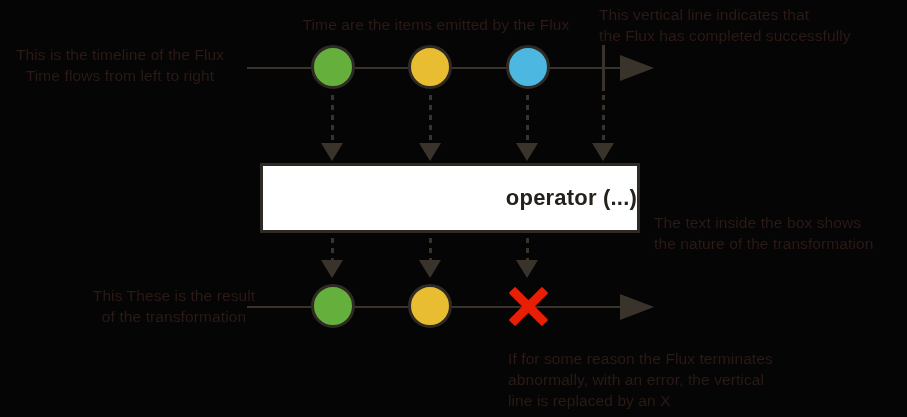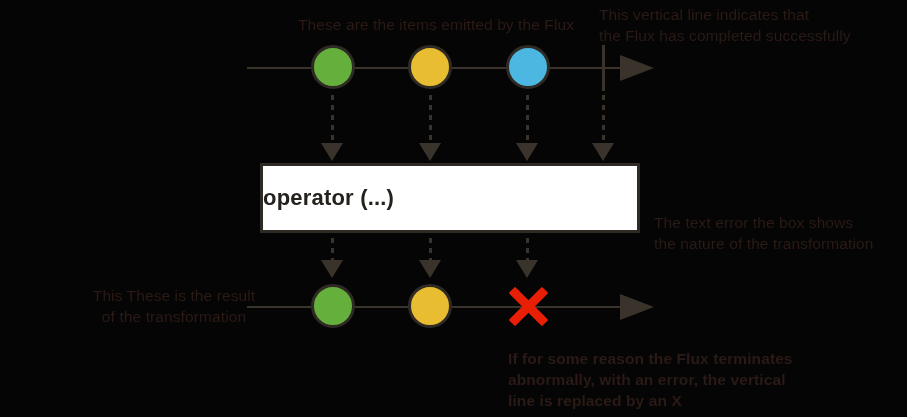--- a/index.html
+++ b/index.html
@@ -25,21 +25,21 @@
     white-space: pre-line;
     letter-spacing: 0.1px;
   }
 
   #anno-timeline   { left: 0px;   top: 44px;  width: 240px; text-align: center; }
   #anno-items      { left: 281px; top: 14px;  width: 310px; text-align: center; }
   #anno-complete   { left: 599px; top: 4px;   width: 305px; text-align: left; }
   #anno-transform  { left: 654px; top: 133px; width: 252px; text-align: left; }
   #anno-boxtext    { left: 654px; top: 212px; width: 252px; text-align: left; }
   #anno-result     { left: 58px;  top: 285px; width: 232px; text-align: center; }
-  #anno-error      { left: 508px; top: 348px; width: 330px; text-align: left; font-weight: bold; }
+  #anno-error      { left: 508px; top: 348px; width: 330px; text-align: left; }
 
   
   .timeline-line {
     position: absolute;
     height: 2px;
     background: #3a332c;
   }
   #timeline-top-line    { left: 247px; top: 67px;  width: 375px; }
   #timeline-bottom-line { left: 247px; top: 306px; width: 375px; }
 
@@ -98,21 +98,21 @@
     position: absolute;
     left: 260px;
     top: 163px;
     width: 380px;
     height: 70px;
     background: #ffffff;
     border: 3px solid #2f2a24;
     box-sizing: border-box;
     display: flex;
     align-items: center;
-    justify-content: flex-start;
+    justify-content: flex-end;
   }
   #operator-label {
     font-size: 22px;
     font-weight: bold;
     color: #25211c;
     letter-spacing: 0.2px;
   }
 
   
   .dotted {
@@ -129,28 +129,30 @@
     border-left: 11px solid transparent;
     border-right: 11px solid transparent;
     border-top: 18px solid #3a332c;
   }
 </style>
 </head>
 <body>
 
 <div id="stage">
 
-
-  <div class="anno" id="anno-items">These are the items emitted by the Flux</div>
+  <div class="anno" id="anno-timeline">This is the timeline of the Flux
+Time flows from left to right</div>
+
+  <div class="anno" id="anno-items">Time are the items emitted by the Flux</div>
 
   <div class="anno" id="anno-complete">This vertical line indicates that
 the Flux has completed successfully</div>
 
 
-  <div class="anno" id="anno-boxtext">The text error the box shows
+  <div class="anno" id="anno-boxtext">The text inside the box shows
 the nature of the transformation</div>
 
   <div class="anno" id="anno-result">This These is the result
 of the transformation</div>
 
   <div class="anno" id="anno-error">If for some reason the Flux terminates
 abnormally, with an error, the vertical
 line is replaced by an X</div>
 
   <div class="timeline-line" id="timeline-top-line"></div>

